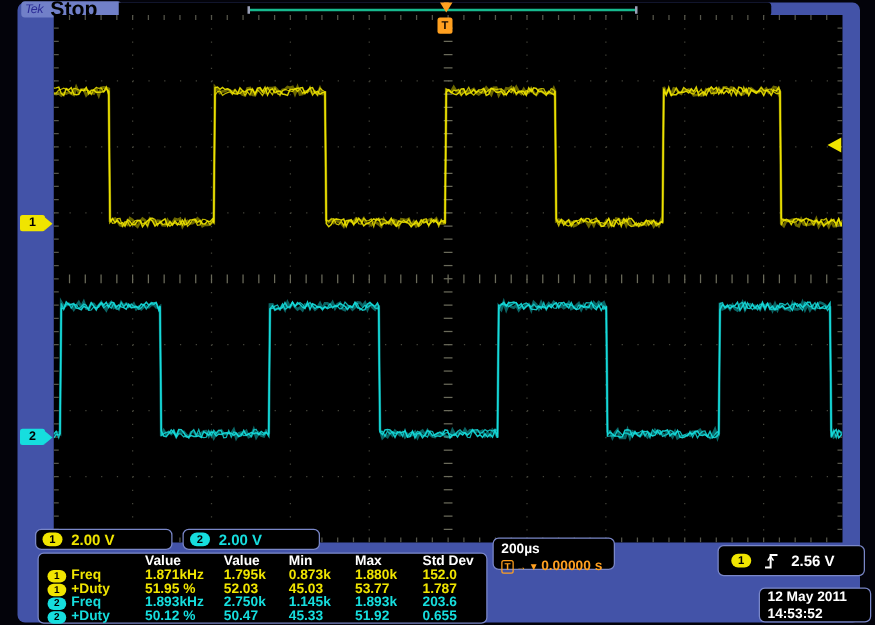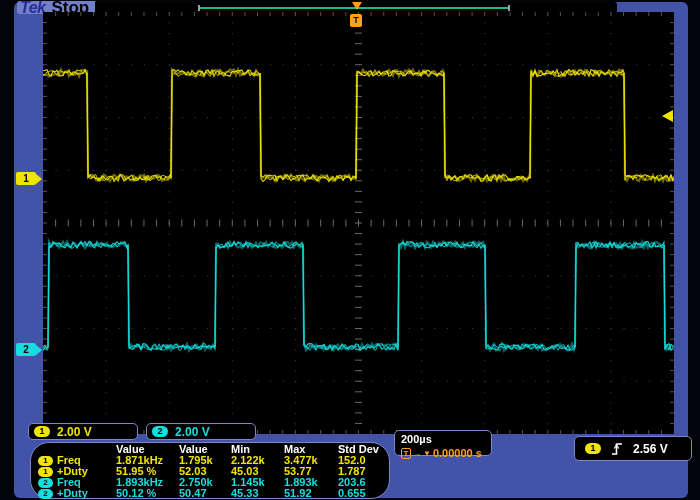--- a/index.html
+++ b/index.html
@@ -4,21 +4,21 @@
 <style>
   html,body{margin:0;padding:0;background:#000;width:700px;height:500px;overflow:hidden;
     font-family:"Liberation Sans",sans-serif;-webkit-font-smoothing:none;}
   .abs{position:absolute;}
   #stage{position:relative;width:700px;height:500px;background:#03030a;}
   
   #panel{left:14px;top:2px;width:674px;height:496px;background:#4353a8;border-radius:6px;}
   
   #tekchip{left:17px;top:1px;width:80px;height:13px;background:#7180c8;border-radius:3px;
     display:flex;align-items:center;gap:6px;padding-left:3px;box-sizing:border-box;}
-  #tekchip .logo{font-size:16px;font-weight:bold;font-style:italic;color:#2b2b96;letter-spacing:-0.5px;}
+  #tekchip .logo{font-size:10px;font-weight:normal;font-style:italic;color:#2b2b96;letter-spacing:-0.5px;}
   #tekchip .status{font-size:17px;font-weight:bold;color:#000;}
   
   #recbar{left:95px;top:2px;width:522px;height:11px;background:#000;border-radius:0 3px 3px 0;}
   #recline{left:105px;top:5px;width:308px;height:2px;background:#17b98e;}
   .bracket{top:3px;width:2px;height:6px;background:#9aa0b8;}
   #trigposarrow{left:257px;top:0;width:0;height:0;border-left:5px solid transparent;
     border-right:5px solid transparent;border-top:8px solid #ffa020;}
   #trigposstem{left:260px;top:0;width:4px;height:4px;background:#ffa020;}
   
   #grat{left:43px;top:12px;width:631px;height:422px;background:#000;}
@@ -38,21 +38,21 @@
     border-bottom:6px solid transparent;border-right:11px solid #f0e500;}
   
   .chip{position:absolute;background:#000;border:1px solid #7a87c8;border-radius:5px;
     box-sizing:border-box;color:#fff;font-weight:bold;}
   .vchip{display:flex;align-items:center;gap:7px;padding-left:5px;font-size:12px;}
   .badge{display:inline-block;width:16px;height:11px;border-radius:6px;color:#000;
     font-size:9px;font-weight:bold;text-align:center;line-height:11px;flex:0 0 auto;}
   .b1{background:#f0e500;} .b2{background:#16dede;}
   .y{color:#f0e500;} .c{color:#16dede;}
   
-  #meas{left:30px;top:442px;width:360px;height:57px;padding:1px 0 0 7px;font-size:11px;border-radius:19px;}
+  #meas{left:30px;top:442px;width:360px;height:57px;padding:1px 0 0 7px;font-size:11px;}
   .mrow{display:grid;grid-template-columns:78px 63px 52px 53px 54px auto;
     height:11px;line-height:11px;align-items:center;}
   .mrow .nm{display:flex;align-items:center;gap:4px;}
   .mrow .badge{width:15px;height:10px;line-height:10px;border-radius:5px;font-size:8px;}
   
   #tbchip{left:394px;top:430px;width:98px;height:26px;padding:2px 0 0 6px;font-size:11px;}
   #tbchip .l2{color:#ffa020;font-size:11px;display:flex;align-items:center;gap:2px;margin-top:2px;}
   #tbchip .tbox{display:inline-block;border:1px solid #ffa020;border-radius:2px;font-size:8px;
     width:8px;height:9px;line-height:9px;text-align:center;}
   #tbchip .sym{font-size:8px;}
@@ -398,22 +398,22 @@
       <span>Std Dev</span>
     </div>
     <div id="mrows">
         <div class="mrow">
           <span class="nm y">
             <span class="badge b1">1</span>
             <span>Freq</span>
           </span>
           <span class="y">1.871kHz</span>
           <span class="y">1.795k</span>
-          <span class="y">2.122k</span>
-          <span class="y">3.477k</span>
+          <span class="y">0.873k</span>
+          <span class="y">1.880k</span>
           <span class="y">152.0</span>
         </div>
         <div class="mrow">
           <span class="nm y">
             <span class="badge b1">1</span>
             <span>+Duty</span>
           </span>
           <span class="y">51.95 %</span>
           <span class="y">52.03</span>
           <span class="y">45.03</span>
@@ -458,14 +458,18 @@
 
   <div id="trchip" class="chip">
     <span class="badge b1">1</span>
     <svg width="12" height="14">
       <polyline points="1,12 5.5,12 5.5,2 11,2" fill="none" stroke="#ffffff" stroke-width="1.6"></polyline>
       <polyline points="3.2,6.5 5.5,3 7.8,6.5" fill="none" stroke="#ffffff" stroke-width="1.2"></polyline>
     </svg>
     <span>2.56 V</span>
   </div>
 
+  <div id="dtchip" class="chip">
+    <div>12 May 2011</div>
+    <div>14:53:52</div>
+  </div>
 
 </div>
 
 </body></html>

